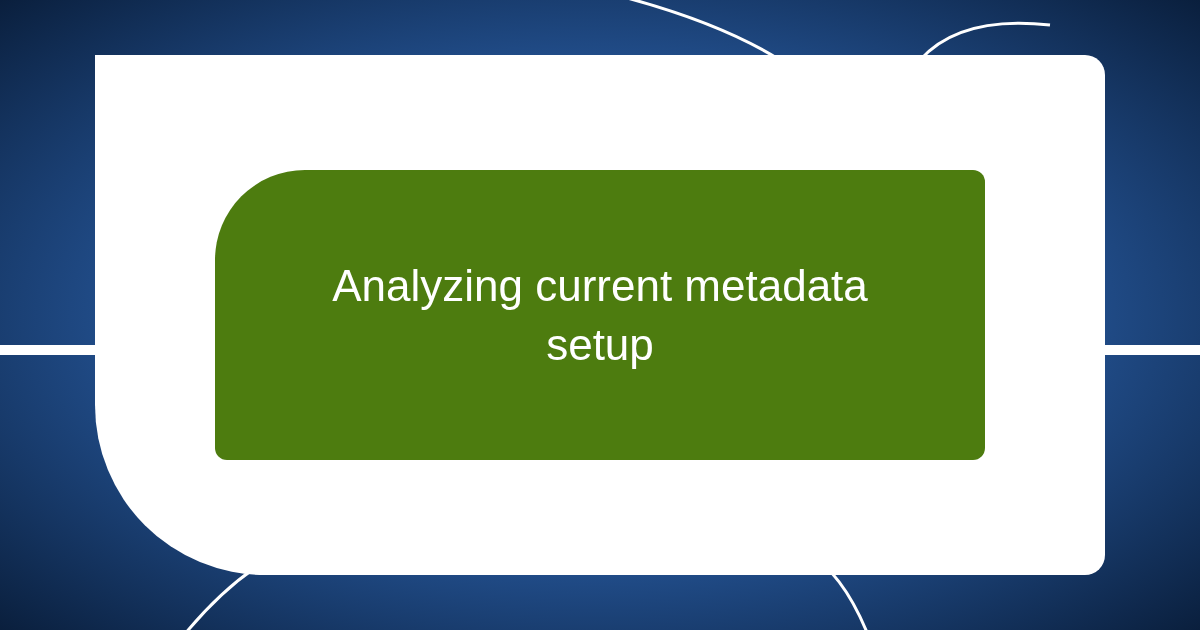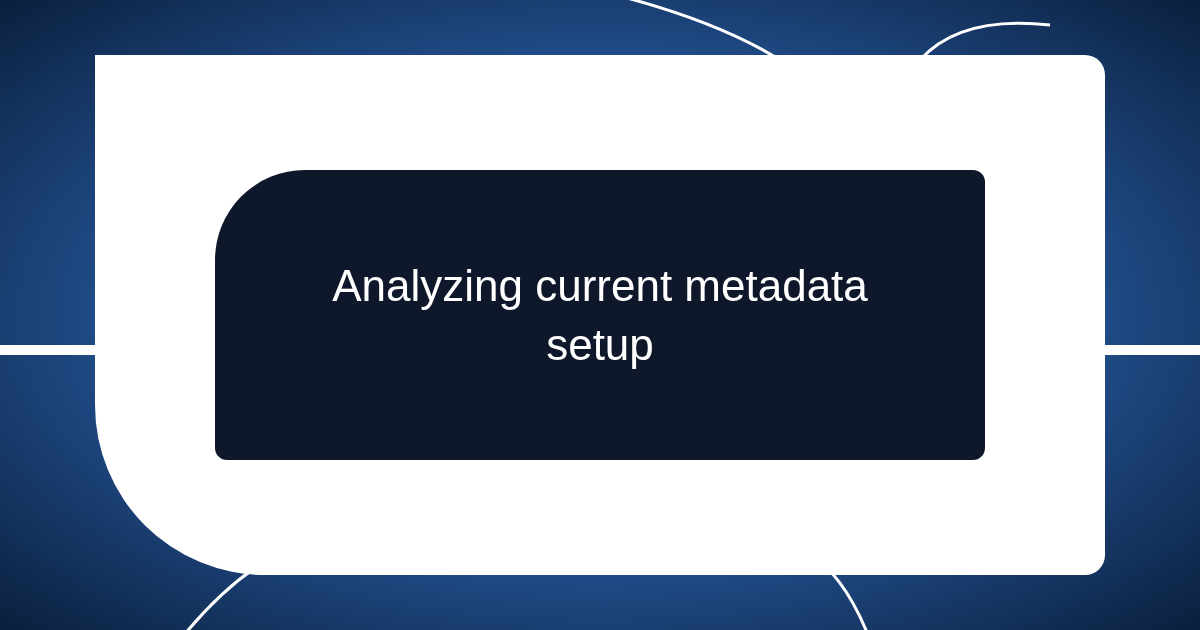--- a/index.html
+++ b/index.html
@@ -53,21 +53,21 @@
       height: 170px;
       background: white;
       border-top-left-radius: 170px;
     }
     .inner-shape {
       position: absolute;
       top: 170px;
       left: 215px;
       width: 770px;
       height: 290px;
-      background: #0f172a;
+      background: #4d7c0f;
       border-radius: 90px 12px 12px 12px;
       display: flex;
       align-items: center;
       justify-content: center;
       padding: 40px 60px;
     }
     .title {
       color: white;
       font-size: 44px;
       font-weight: 500;

